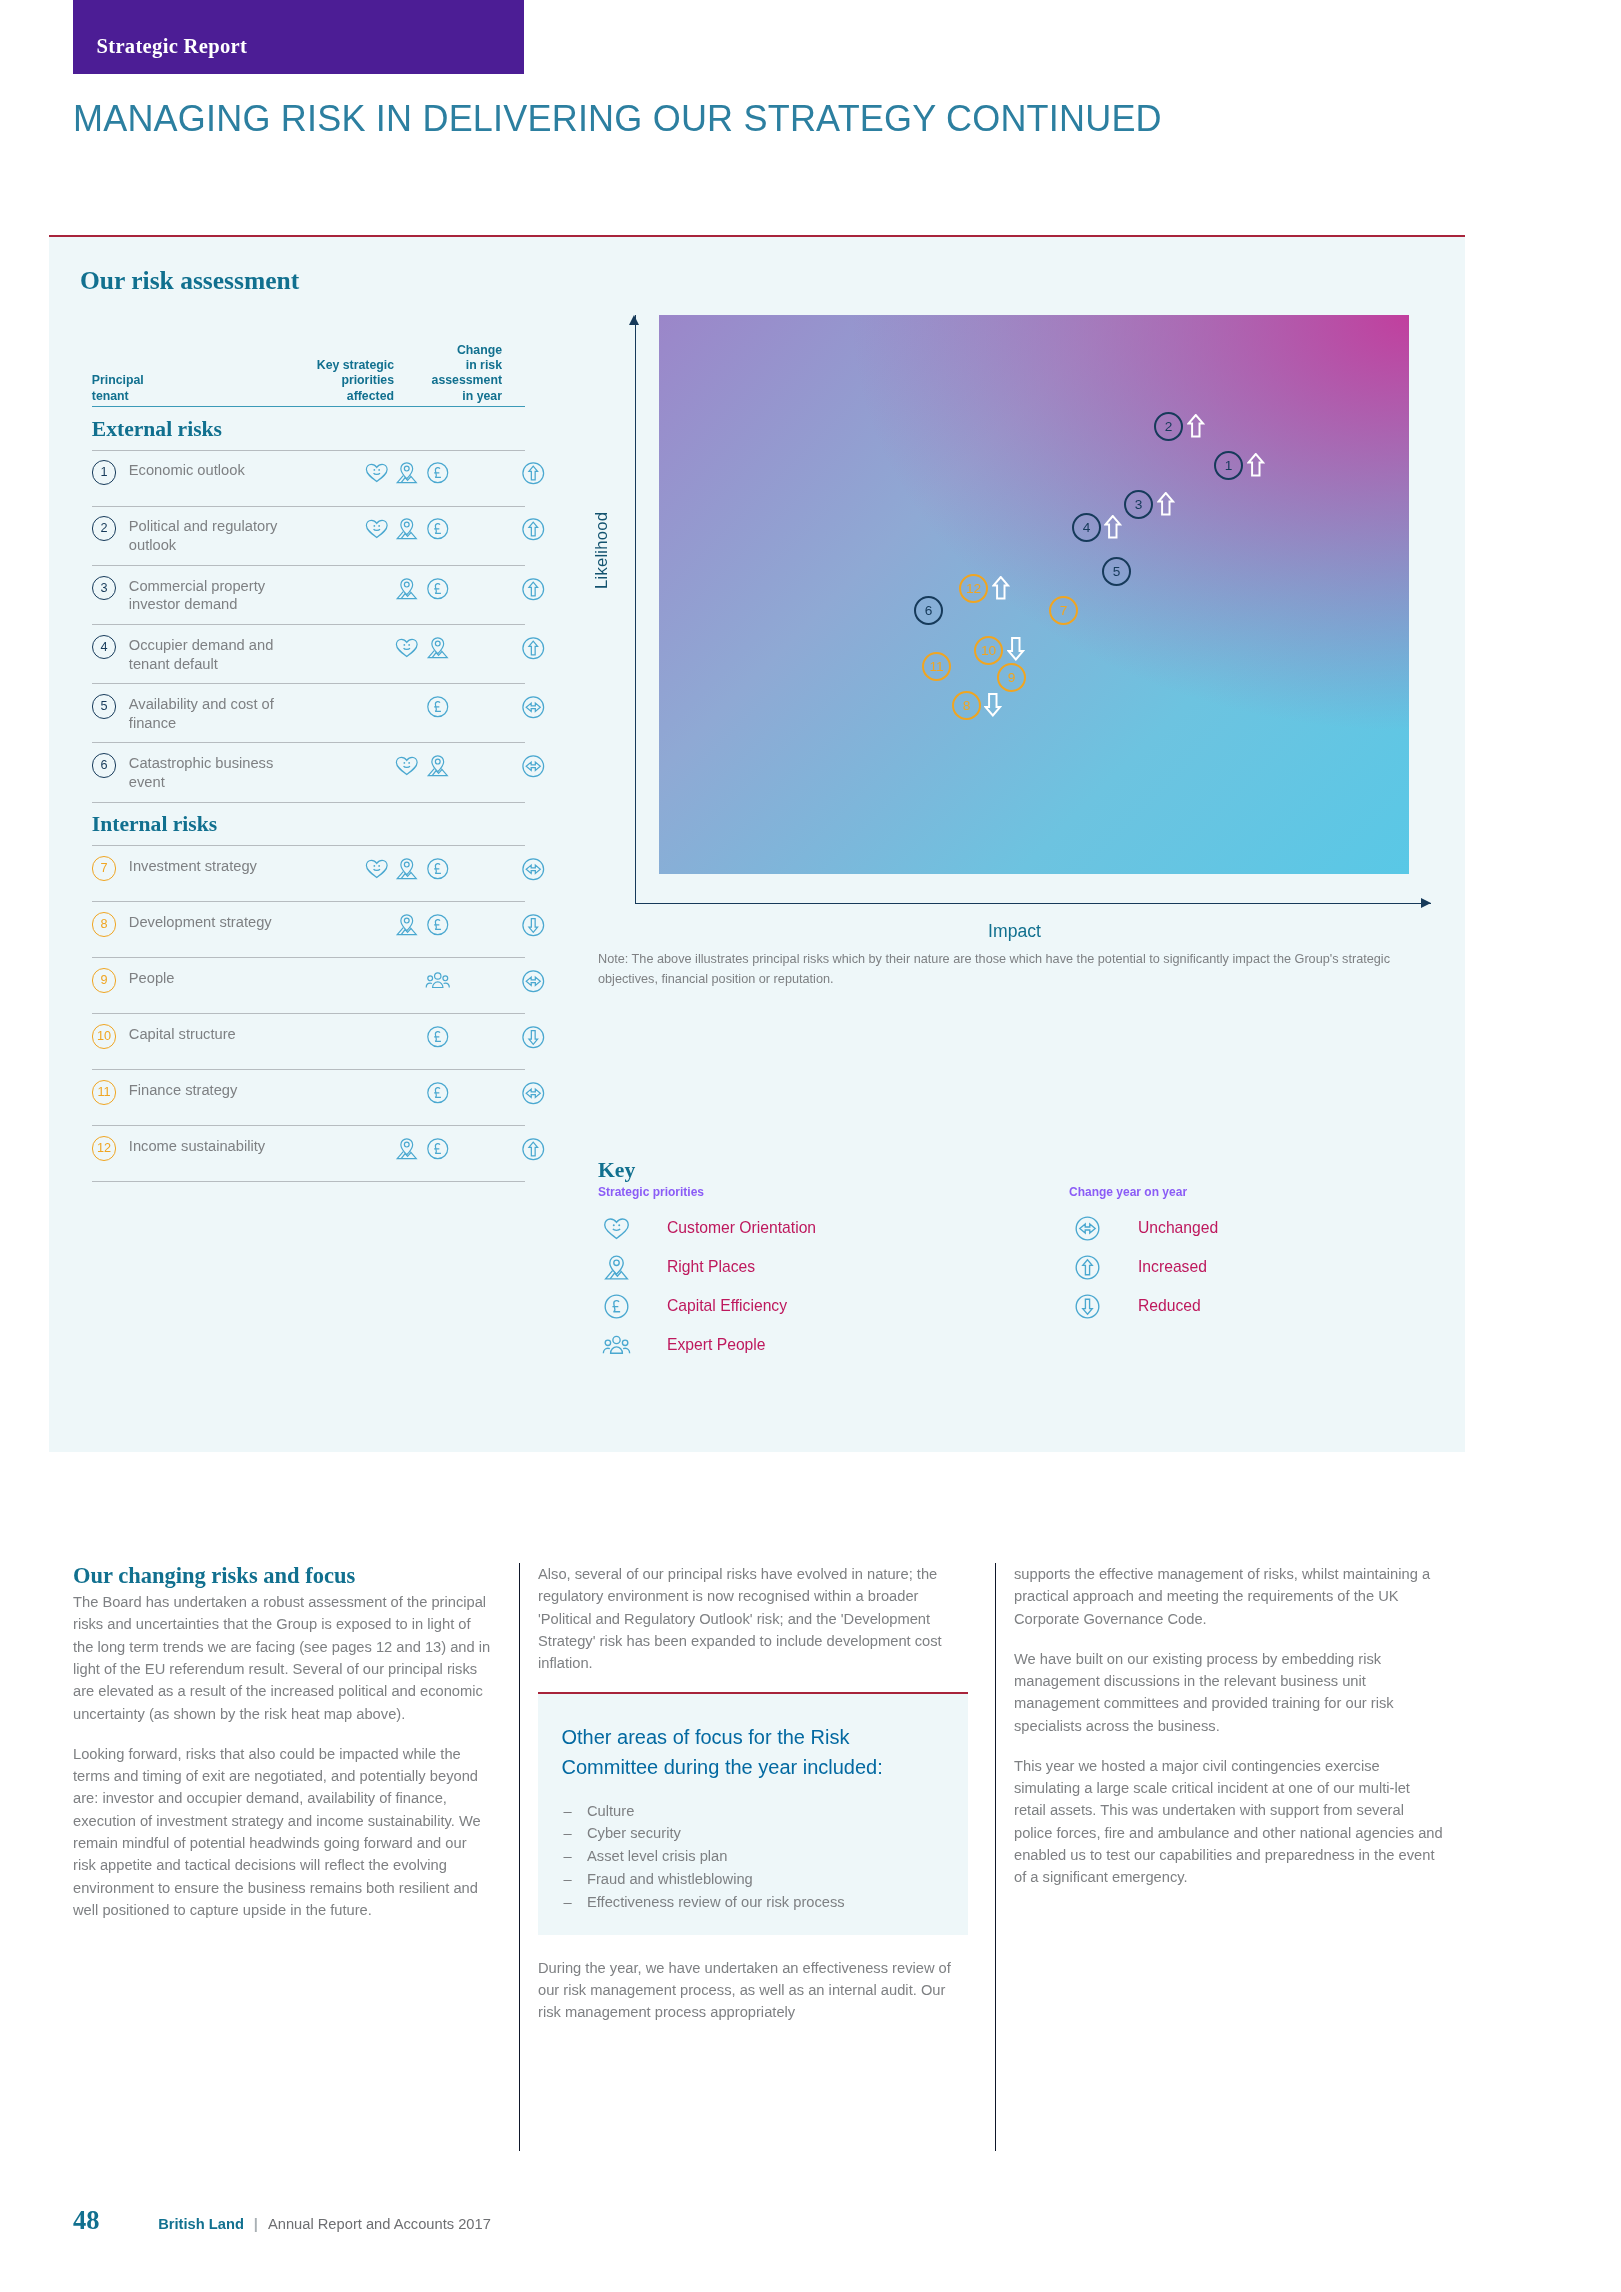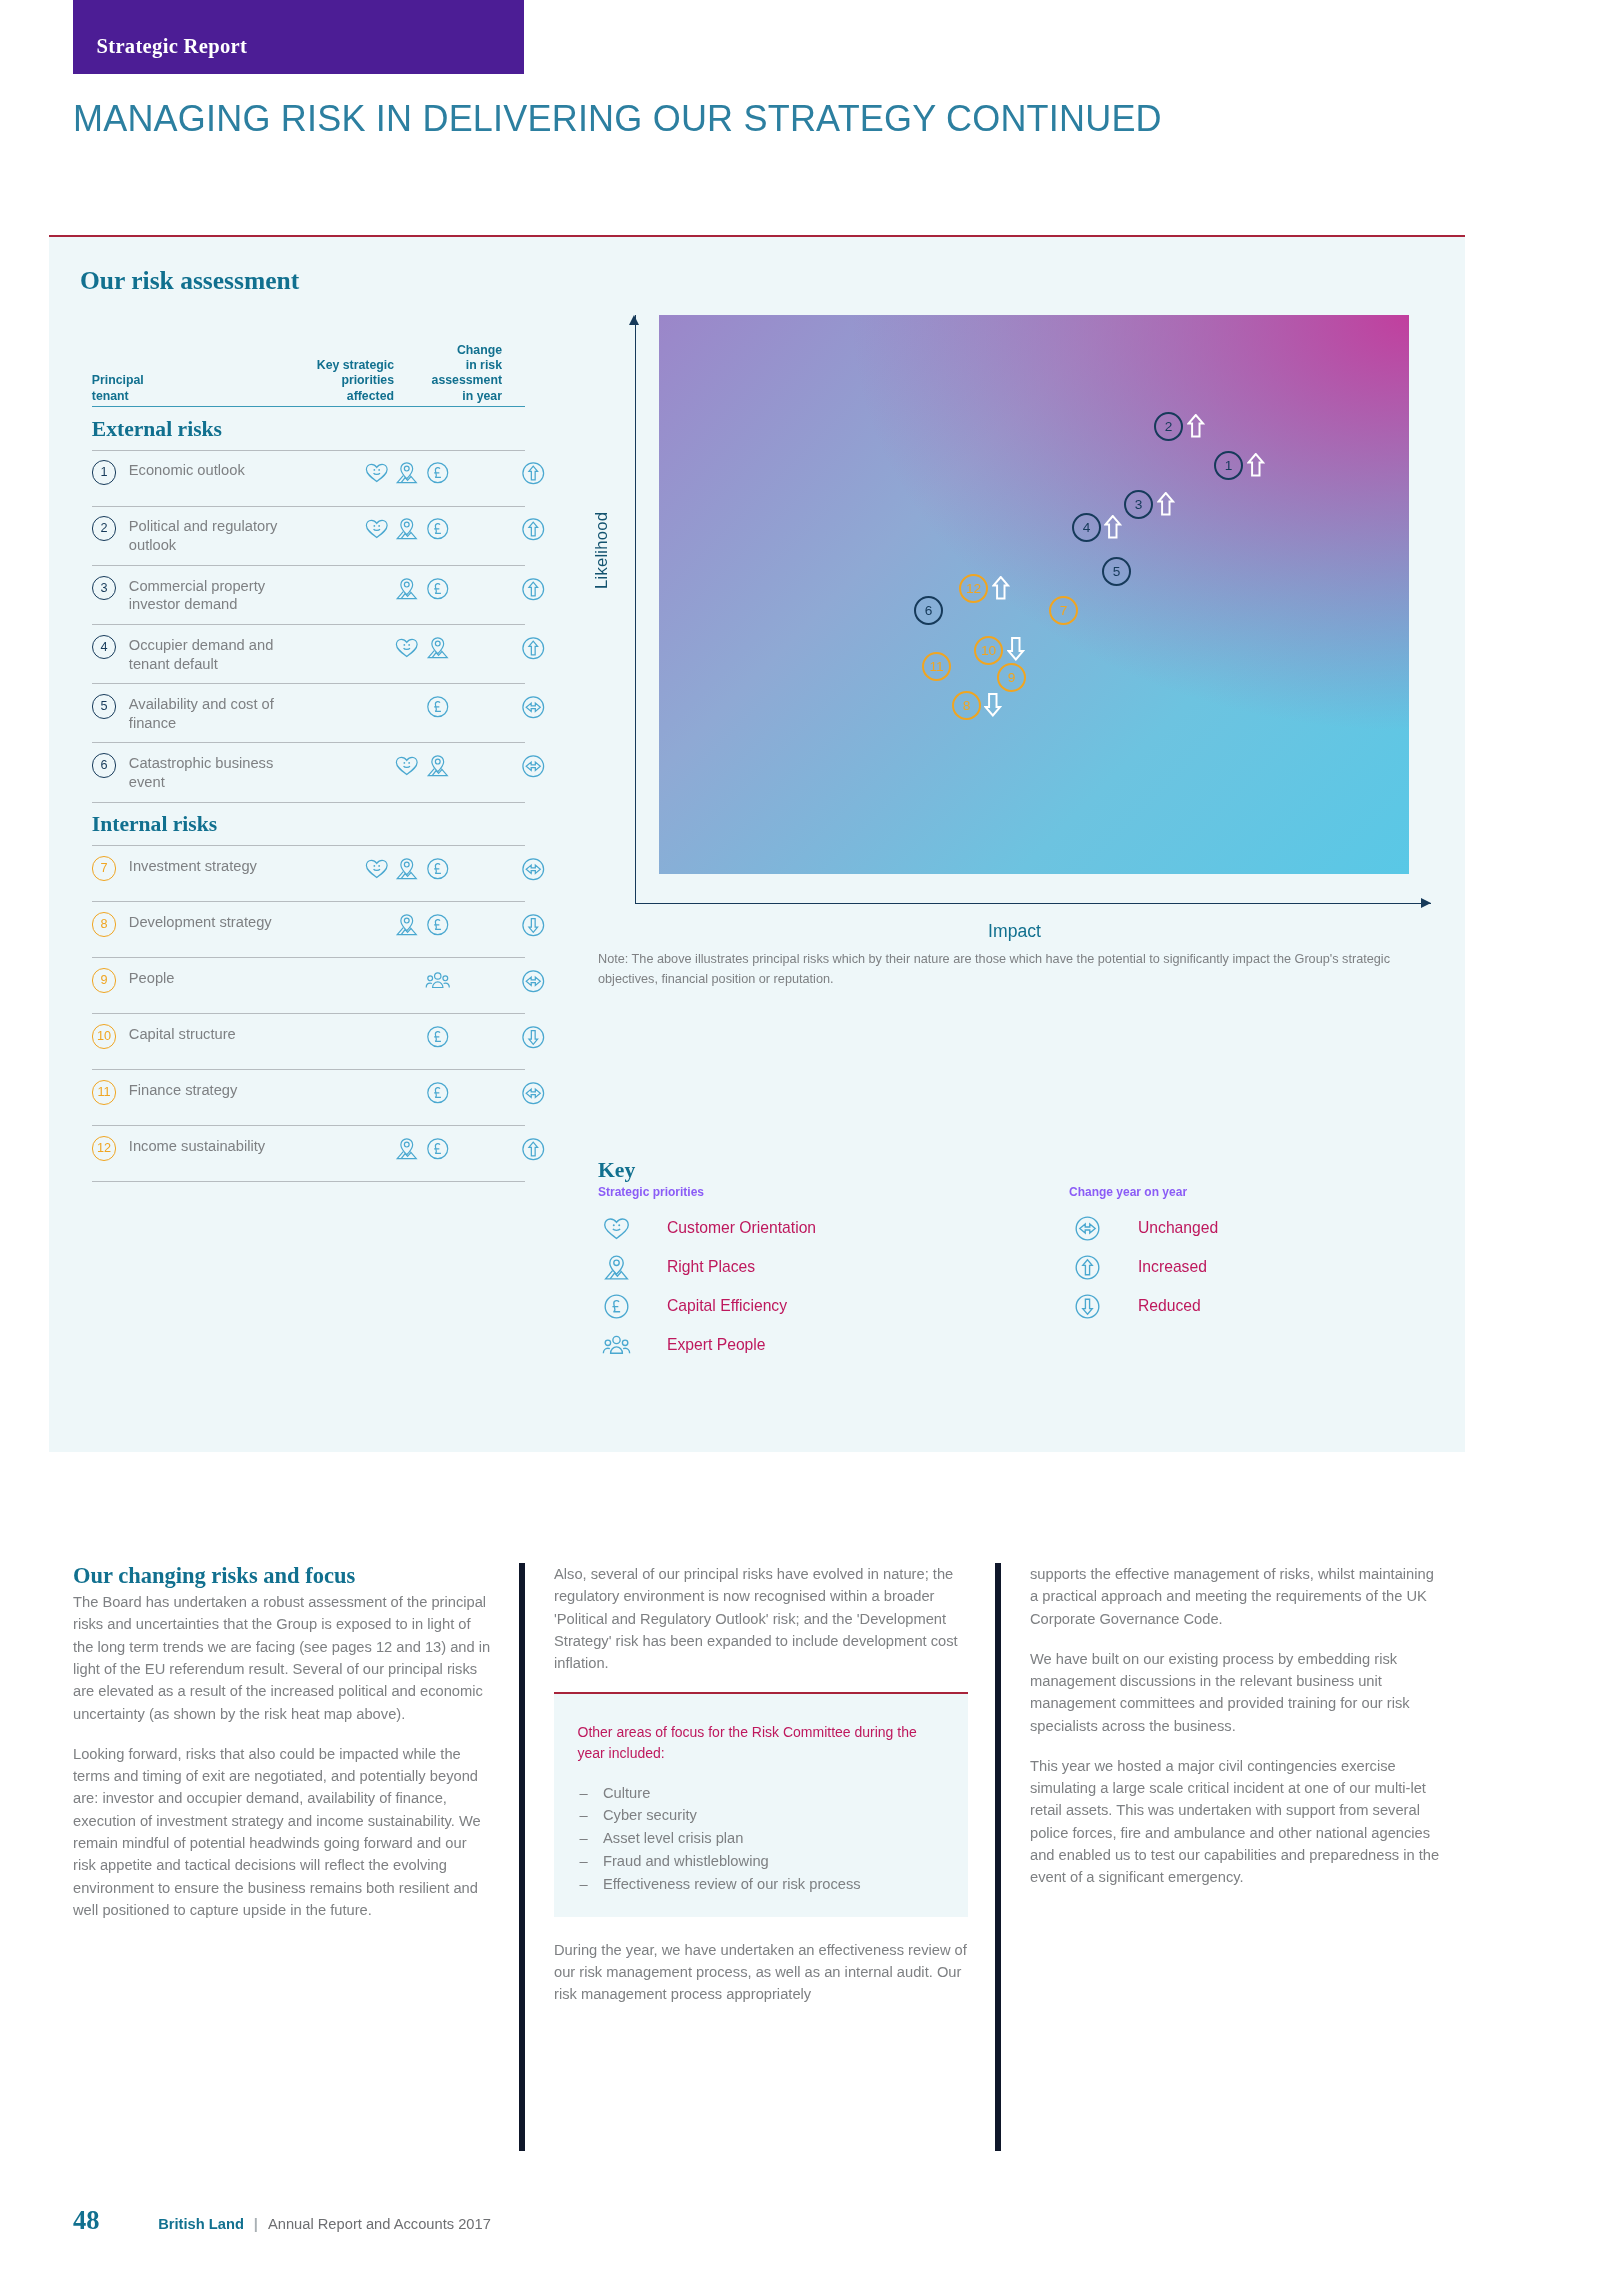--- a/index.html
+++ b/index.html
@@ -150,31 +150,31 @@
   .key-item { display: flex; align-items: center; height: 39px; }
   .key-item .ki-icon { width: 69px; display: flex; justify-content: flex-start; padding-left: 3.9px; }
   .key-item .ki-label { font-size: 15.7px; color: #be185d; }
 
   
   .cols {
     position: absolute; left: 73px; top: 1563px; width: 1421px; height: 588px;
     display: flex;
   }
   .col { width: 446px; position: relative; padding-right: 27.4px; }
-  .col + .col { border-left: 6px solid #0f172a; padding-left: 29px; width: 476px;}
+  .col + .col { border-left: 1px solid #0f172a; padding-left: 18px; width: 476px;}
   .col-title {
     font-family: "Liberation Serif", serif; font-weight: bold;
     font-size: 22.5px; color: #11708f; margin-bottom: 2px;
   }
   .col p { font-size: 14.7px; line-height: 1.52; color: #7e8083; margin-bottom: 17.6px; }
   .callout {
     background: #eef7f9; border-top: 2.5px solid #a8243b;
     padding: 27.4px 23.5px 21.6px 23.5px; margin: 9.8px 0 21.6px 0;
   }
-  .callout .co-lead { font-size: 14px; line-height: 1.5; color: #be185d; }
+  .callout .co-lead { font-size: 20px; line-height: 1.5; color: #0369a1; }
   .callout ul { list-style: none; margin-top: 18px; }
   .callout li { font-size: 14.7px; line-height: 1.55; color: #7e8083; padding-left: 25.5px; position: relative; }
   .callout li::before { content: "–"; position: absolute; left: 2px; }
 
   
   .footer { position: absolute; left: 73px; bottom: 57px; display: flex; align-items: baseline; gap: 15.7px; }
   .pg-num { font-family: "Liberation Serif", serif; font-weight: bold; font-size: 26.5px; color: #11708f; }
   .brand { font-size: 14.7px; font-weight: bold; color: #11708f; margin-left: 43px; }
   .brand-sep { color: #a9b0b4; margin: 0 5.9px; }
   .brand-rest { font-size: 14.7px; color: #6d6e71; font-weight: normal; }

